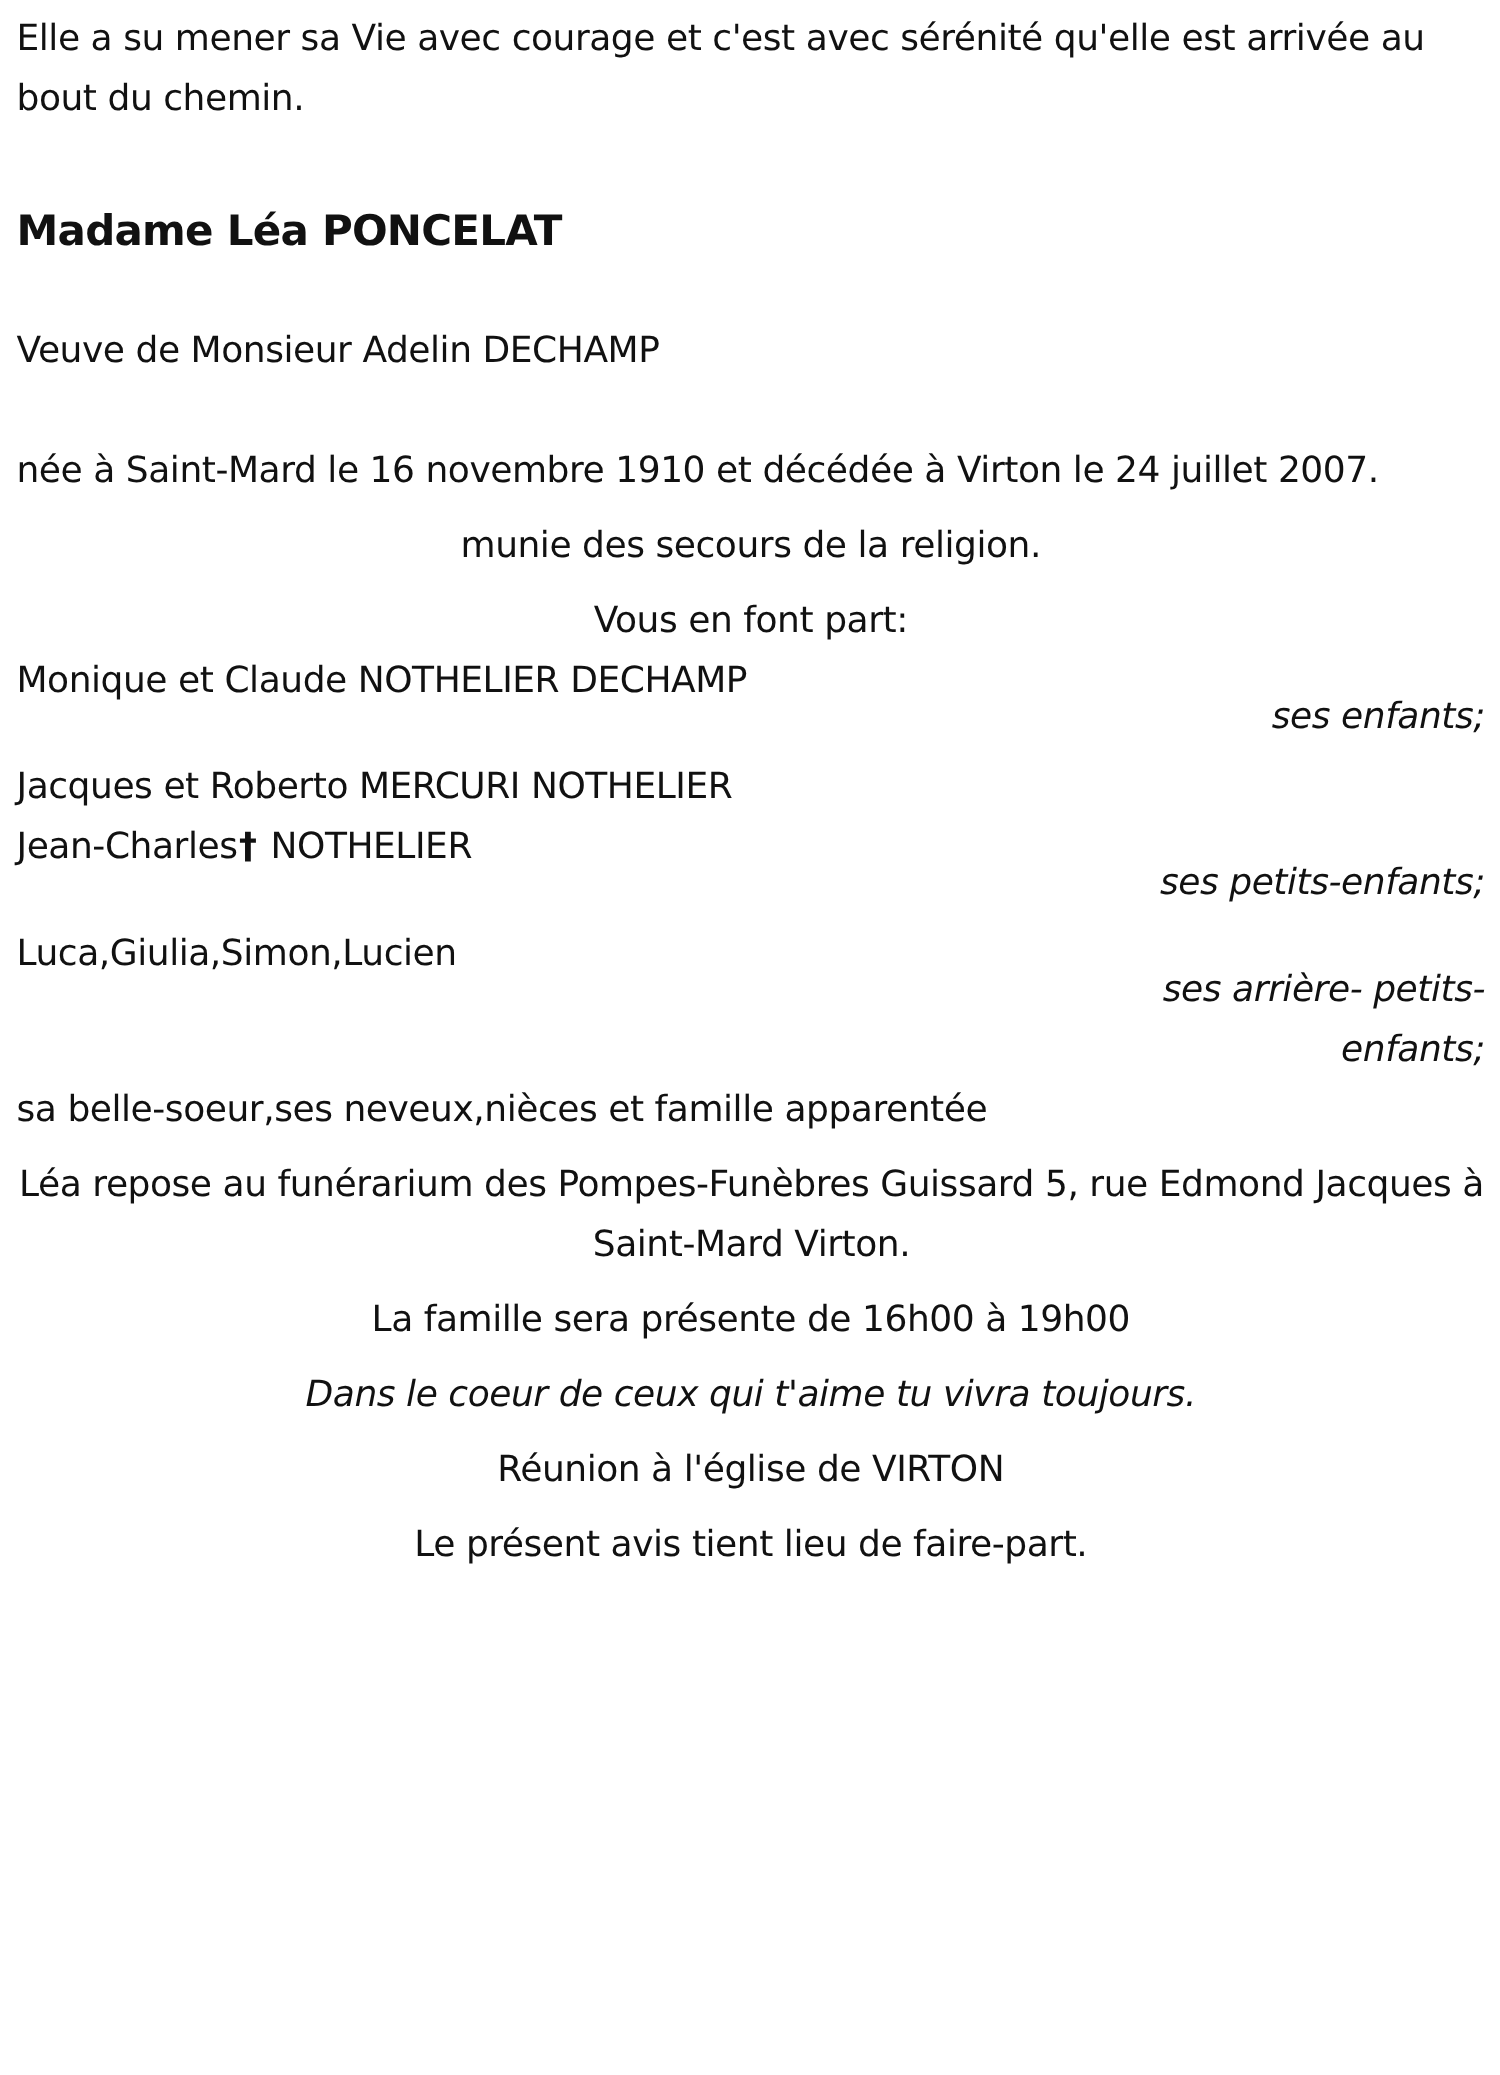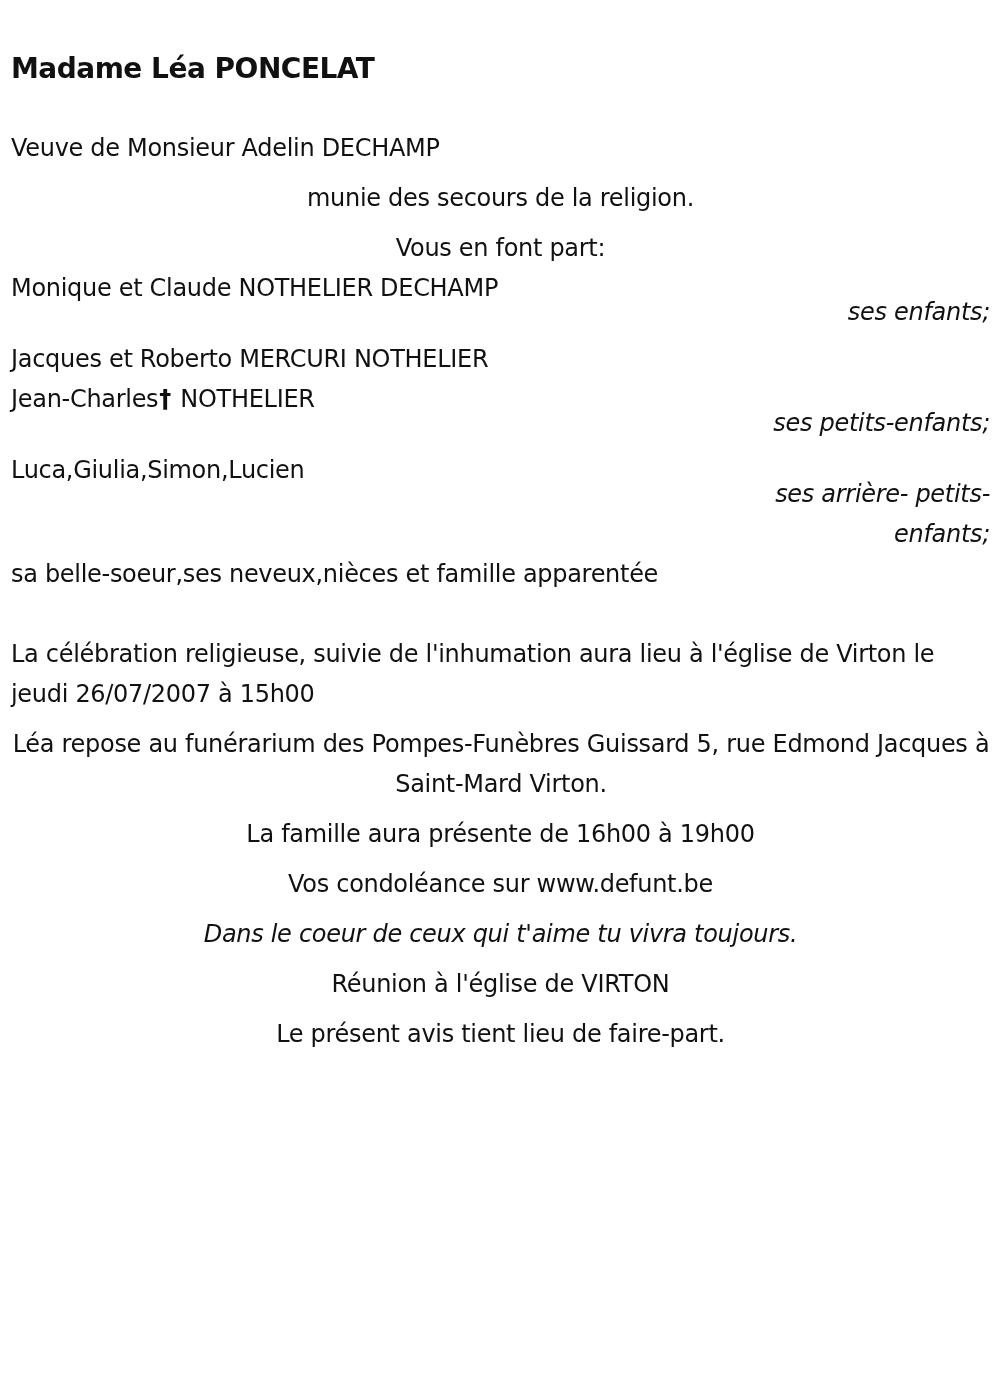--- a/index.html
+++ b/index.html
@@ -51,50 +51,50 @@
       margin-left: 1px;
       margin-right: 2px;
     }
     .italic { font-style: italic; }
   </style>
 </head>
 <body>
 
 <div class="page">
 
+  <p class="p" style="margin-top:5px; width:960px;">Elle a su mener sa Vie avec courage et c'est avec sérénité qu'elle est arrivée au bout du chemin.</p>
 
   <h1 class="title">Madame Léa PONCELAT</h1>
 
   <p class="p" style="margin-top:37px;">Veuve de Monsieur Adelin DECHAMP</p>
 
+  <p class="p" style="margin-top:40px; width:960px;">née à Saint-Mard le 16 novembre 1910 et décédée à Virton le 24 juillet 2007.</p>
 
   <p class="p gap-s">munie des secours de la religion.</p>
 
   <p class="p gap-s">Vous en font part:</p>
 
   <p class="p">Monique et Claude NOTHELIER DECHAMP</p>
   <p class="relation" style="margin-top:-16px;">ses enfants;</p>
 
   <p class="p" style="margin-top:7px;">Jacques et Roberto MERCURI NOTHELIER</p>
   <p class="p"><span>Jean-Charles</span><span class="cross">†</span><span> NOTHELIER</span></p>
   <p class="relation">ses petits-enfants;</p>
 
   <p class="p" style="margin-top:7px;">Luca,Giulia,Simon,Lucien</p>
   <p class="relation multi">ses arrière- petits-enfants;</p>
 
   <p class="p">sa belle-soeur,ses neveux,nièces et famille apparentée</p>
 
-  <p class="p" style="margin-top:40px; width:960px;">La célébration religieuse, suivie de l'inhumation aura lieu à l'église de Virton le jeudi 26/07/2007 à 15h00</p>
 
   <p class="p gap-s" style="width:980px;">Léa repose au funérarium des Pompes-Funèbres Guissard 5, rue Edmond Jacques à Saint-Mard Virton.</p>
 
-  <p class="p gap-s">La famille aura présente de 16h00 à 19h00</p>
+  <p class="p gap-s">La famille sera présente de 16h00 à 19h00</p>
 
 
-  <p class="p gap-s">Vos condoléance sur www.defunt.be</p>
 
   <p class="p gap-s italic">Dans le coeur de ceux qui t'aime tu vivra toujours.</p>
 
   <p class="p gap-s">Réunion à l'église de VIRTON</p>
 
   <p class="p gap-s">Le présent avis tient lieu de faire-part.</p>
 
 </div>
 
 </body></html>

